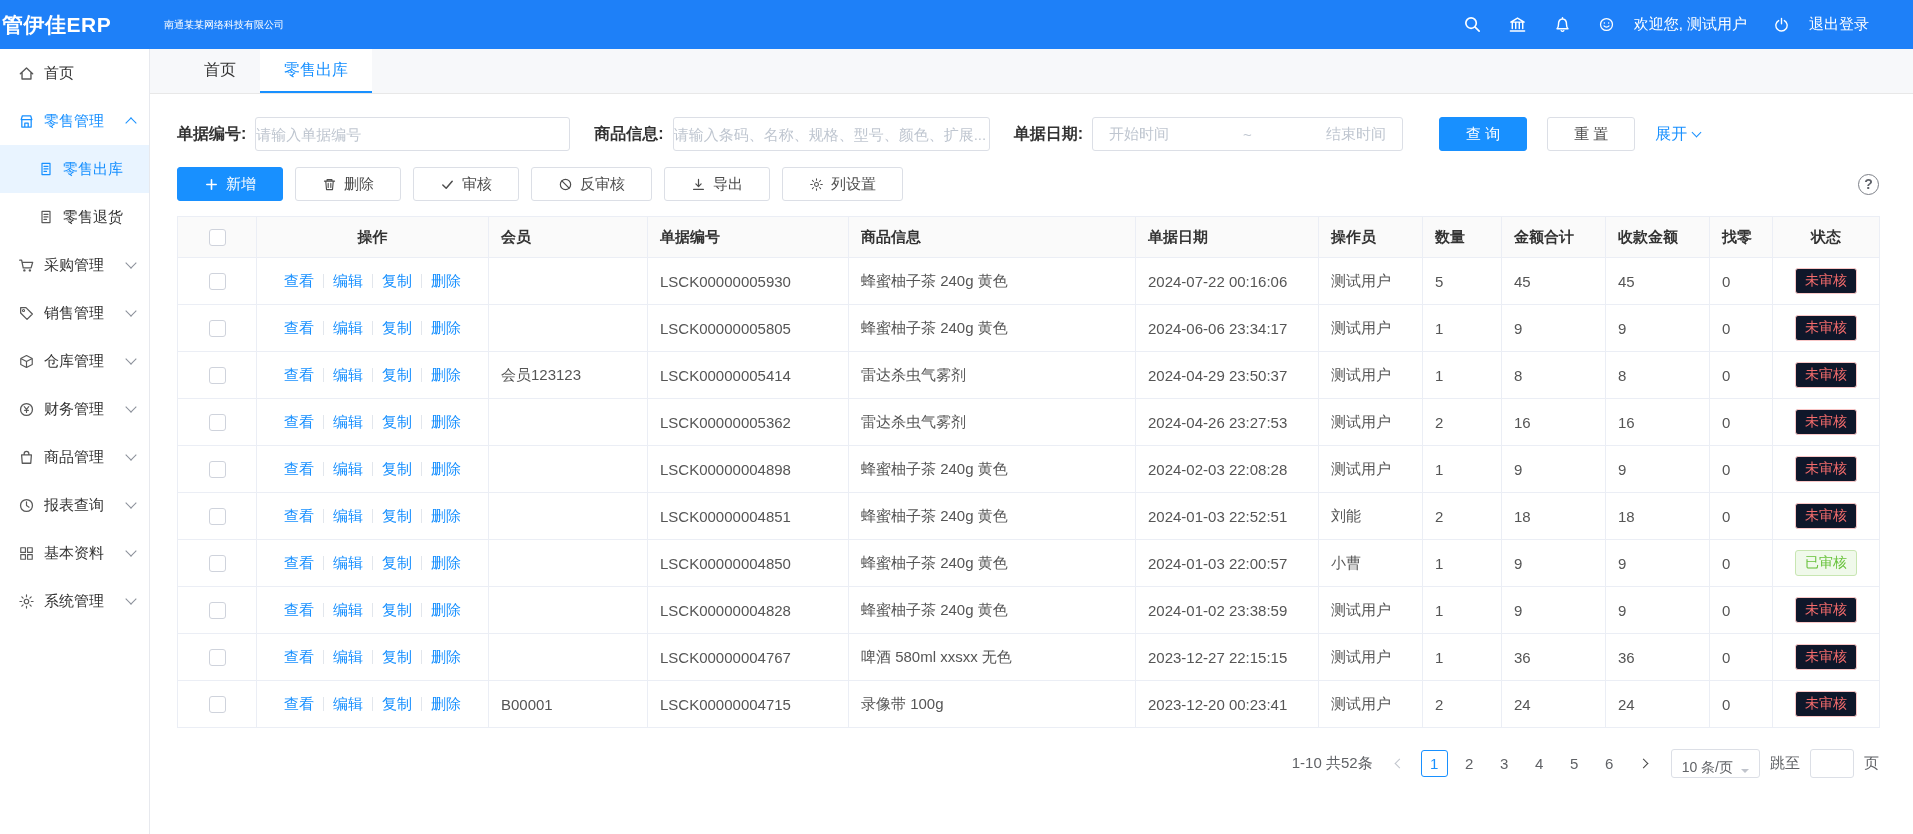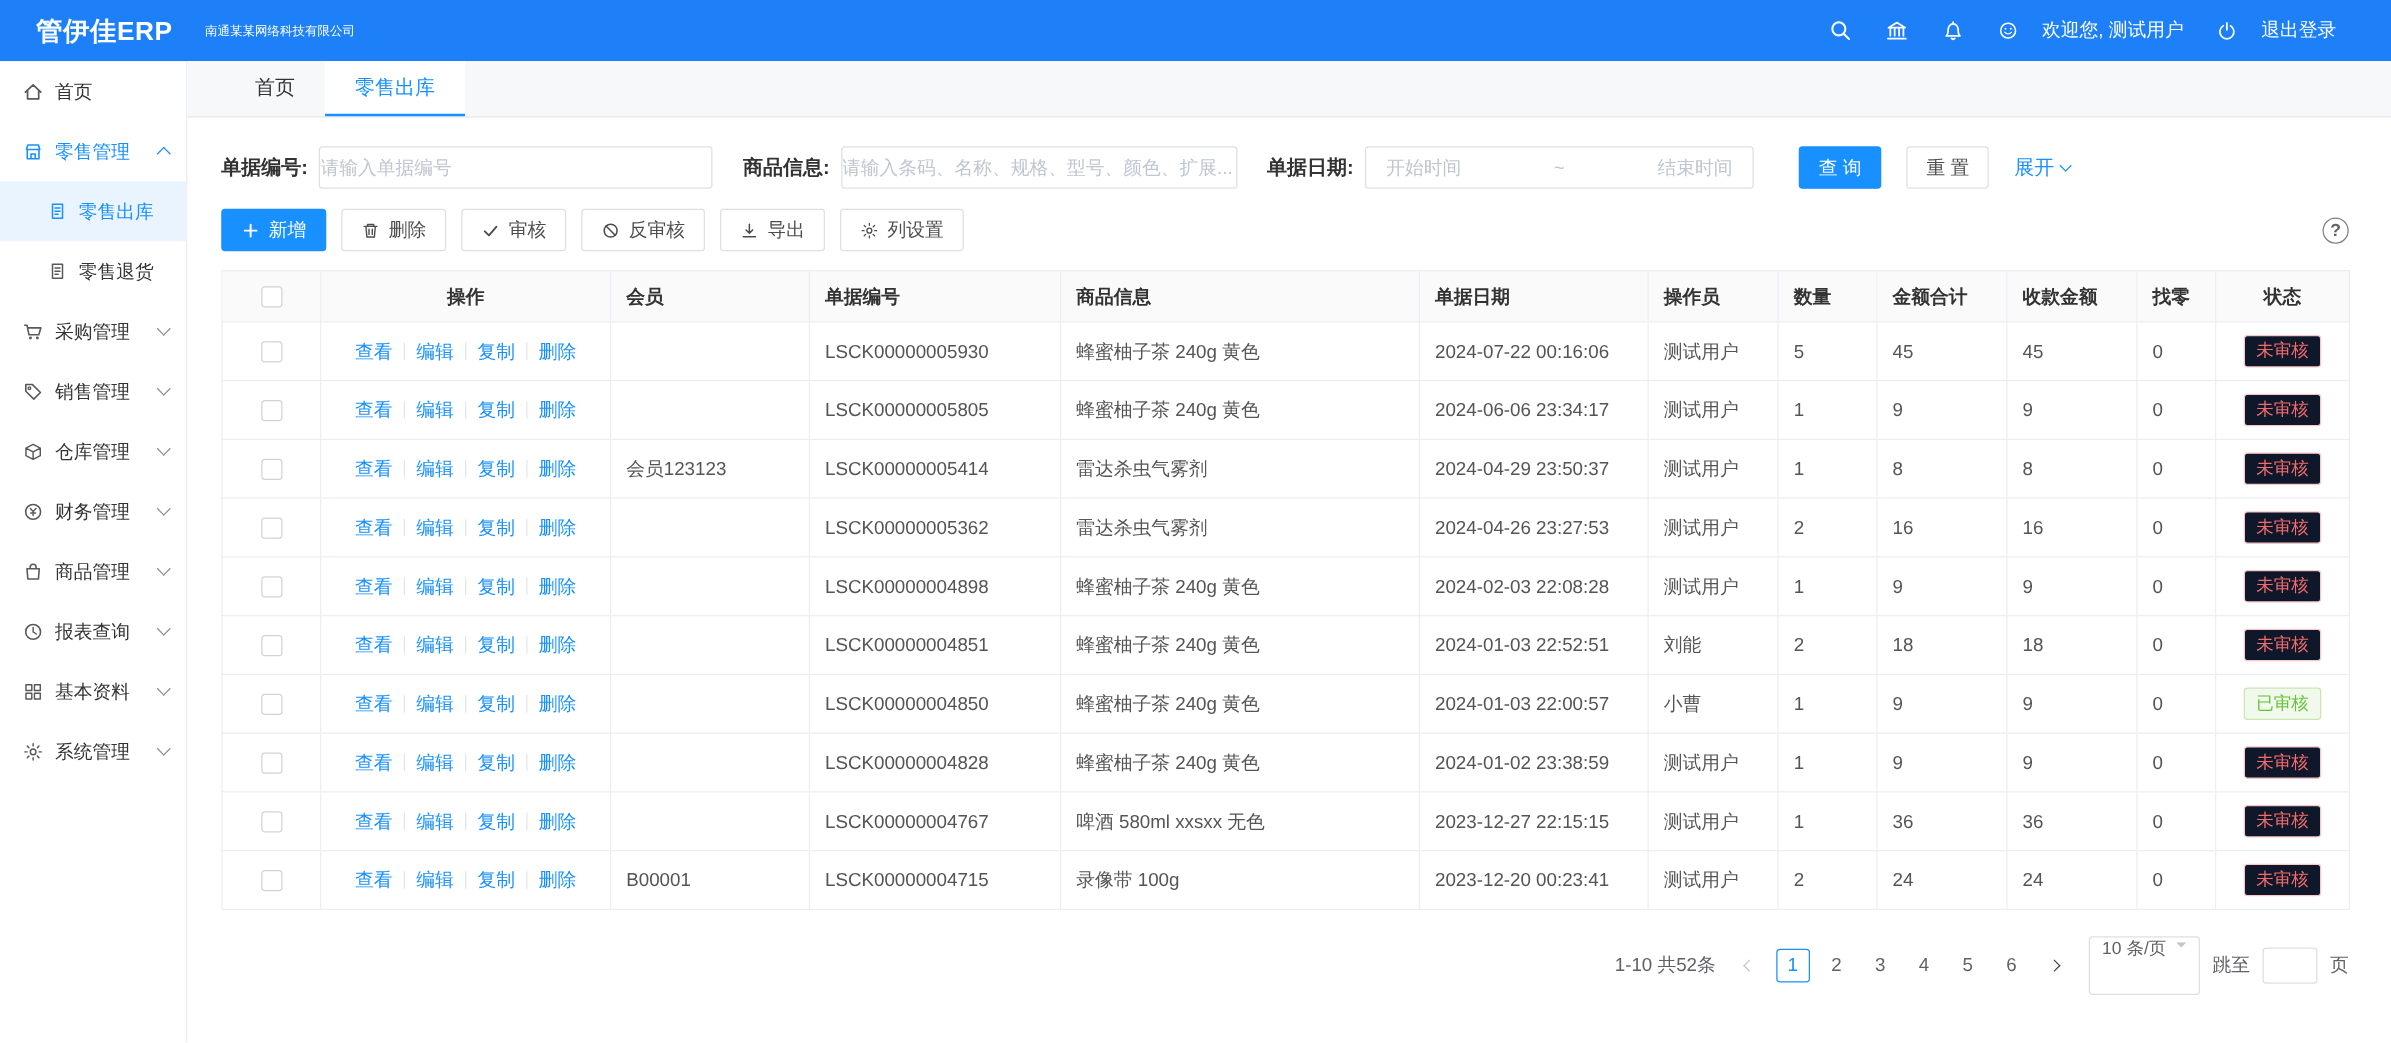--- a/index.html
+++ b/index.html
@@ -3,21 +3,21 @@
 <meta charset="utf-8">
 <style>
   *{box-sizing:border-box;margin:0;padding:0}
   html,body{width:1913px;height:834px}
   body{font-family:"Liberation Sans","DejaVu Sans",sans-serif;font-size:16px;color:#333;background:#fff;overflow:hidden}
   .icon{display:inline-flex}
   .icon svg,.hicon svg{width:100%;height:100%}
 
   
   .topbar{height:49px;background:#1e80f8;display:flex;align-items:center;color:#fff}
-  .logo{flex:0 0 150px;padding-left:29px;font-size:21px;font-weight:bold;letter-spacing:.5px}
+  .logo{flex:0 0 150px;padding-left:2px;font-size:21px;font-weight:bold;letter-spacing:.5px}
   .company{font-size:10px;margin-left:14px}
   .topbar-right{margin-left:auto;display:flex;align-items:center;padding-right:44px}
   .hicon{width:19px;height:19px;display:inline-flex;margin-left:26px;cursor:pointer;color:#fff}
   .welcome,.logout{display:flex;align-items:center;gap:19px;margin-left:26px;font-size:15px;cursor:pointer;white-space:nowrap}
   .welcome .hicon,.logout .hicon{margin-left:0;width:17px;height:17px}
 
   
   .layout{display:flex;height:785px}
   .sidebar{flex:0 0 150px;border-right:1px solid #e7e9ee;overflow:hidden;background:#fff}
   .menu-item{height:48px;display:flex;align-items:center;padding:0 14px 0 18px;cursor:pointer;color:#333}
@@ -48,21 +48,21 @@
   .f-label{font-weight:bold;font-size:16px;margin-right:9px;white-space:nowrap}
   .text-input{height:34px;border:1px solid #dcdfe6;border-radius:3px;padding:0 0;font-size:15px;color:#606266;outline:none;font-family:inherit}
   .text-input::placeholder{color:#bfc6d0}
   .w1{width:315px}.w2{width:317px}
   .ml24{margin-left:24px}.ml20{margin-left:20px}.ml36{margin-left:36px}
   .date-range{width:311px;height:34px;border:1px solid #dcdfe6;border-radius:3px;display:flex;align-items:center;justify-content:space-between;padding:0 16px;color:#bfc6d0;font-size:15px;cursor:pointer}
   .expand-link{color:#1890ff;font-size:16px;display:inline-flex;align-items:center;gap:6px;cursor:pointer;white-space:nowrap}
   .expand-link .chev{width:7px;height:7px;margin-top:-3px}
 
   
-  .btn{height:34px;padding:0 15px;border:1px solid #dcdfe6;border-radius:3px;background:#fff;color:#4d4d4d;font-size:15px;display:inline-flex;align-items:center;gap:7px;cursor:pointer;font-family:inherit;white-space:nowrap}
+  .btn{height:34px;padding:0 26px;border:1px solid #dcdfe6;border-radius:3px;background:#fff;color:#4d4d4d;font-size:15px;display:inline-flex;align-items:center;gap:7px;cursor:pointer;font-family:inherit;white-space:nowrap}
   .btn .icon{width:15px;height:15px}
   .btn.primary{background:#1890ff;border-color:#1890ff;color:#fff}
   .toolbar{display:flex;align-items:center;gap:12px;margin-top:16px}
   .help{margin-left:auto;width:21px;height:21px;border:1px solid #7d8088;border-radius:50%;color:#5f6269;font-size:14px;display:inline-flex;align-items:center;justify-content:center;cursor:pointer;font-weight:bold}
 
   
   .grid{margin-top:15px;border-collapse:collapse;table-layout:fixed;width:1702px}
   .grid th,.grid td{border:1px solid #ebeef5;padding:0 12px;font-size:15px;text-align:left;overflow:hidden;white-space:nowrap}
   .grid th{background:#fafafa;font-weight:bold;color:#333;height:41px}
   .grid td{height:47px;color:#555}
@@ -77,21 +77,21 @@
 
   
   .pagination{display:flex;align-items:center;justify-content:flex-end;margin-top:21px;color:#606266;font-size:15px;gap:10px}
   .total{margin-right:6px}
   .pg-btn{display:inline-flex;align-items:center;justify-content:center;width:22px;height:27px;cursor:pointer;color:#444}
   .pg-btn.prev{color:#c0c4cc}
   .pg-btn .chev{width:7px;height:7px}
   .pages{display:flex;gap:8px;align-items:center}
   .page{min-width:27px;height:27px;display:inline-flex;align-items:center;justify-content:center;cursor:pointer;border:1px solid transparent;border-radius:3px}
   .page.active{border-color:#1890ff;color:#1890ff;background:#fff}
-  .select{height:47px;border:1px solid #dcdfe6;border-radius:3px;display:inline-flex;align-items:flex-start;gap:8px;padding:0 10px;font-size:14px;color:#606266;cursor:pointer;margin-left:6px;white-space:nowrap}
+  .select{height:29px;border:1px solid #dcdfe6;border-radius:3px;display:inline-flex;align-items:flex-end;gap:8px;padding:0 10px;font-size:14px;color:#606266;cursor:pointer;margin-left:6px;white-space:nowrap}
   .caret{width:0;height:0;border:4.5px solid transparent;border-top-color:#c0c4cc;margin-top:4px}
   .jump-input{width:44px;height:29px;border:1px solid #dcdfe6;border-radius:3px;outline:none;font-family:inherit;font-size:14px;text-align:center;color:#606266}
 </style>
 </head>
 <body>
 
 <div class="app">
 
   <header class="topbar">
     <div class="logo">管伊佳ERP</div>

